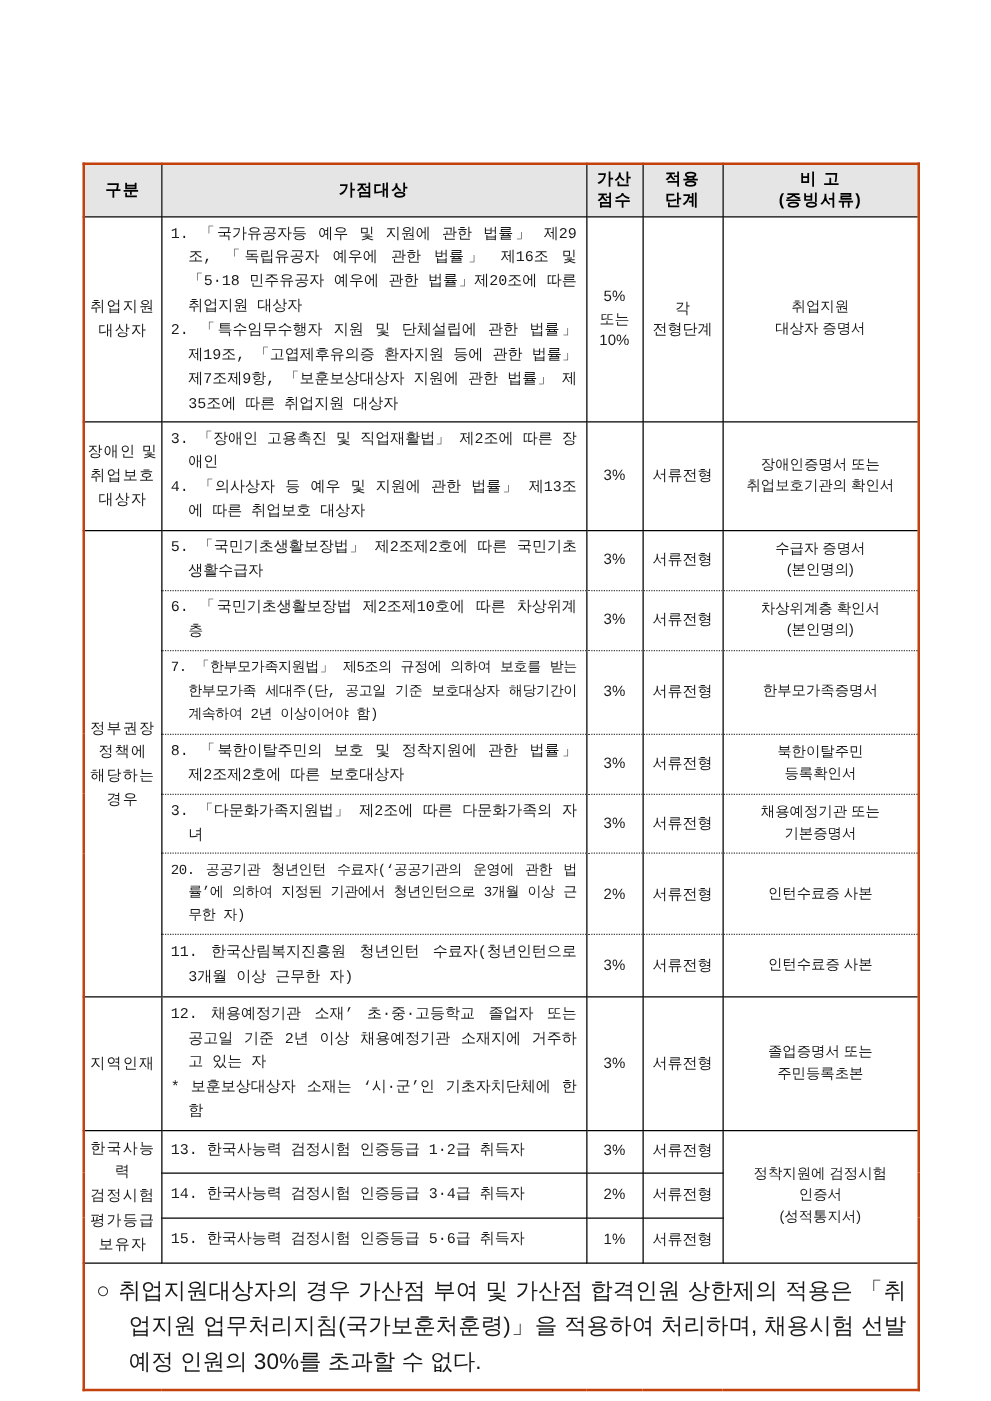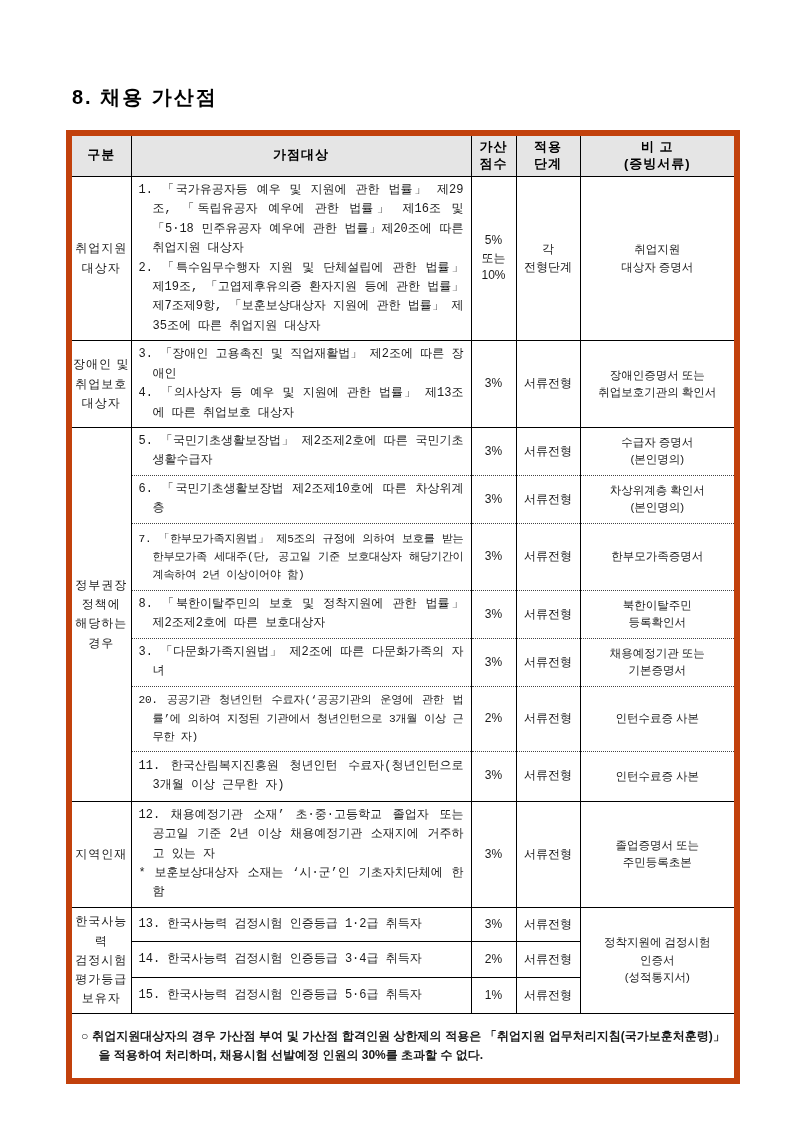--- a/index.html
+++ b/index.html
@@ -11,21 +11,21 @@
   }
   .page{position:relative;width:793px;height:1121px;background:#fff;overflow:hidden;}
   h1.title{
     margin:0;position:absolute;left:72px;top:84px;
     font-size:20px;font-weight:bold;letter-spacing:2px;color:#000;
     font-family:"Liberation Sans","DejaVu Sans",sans-serif;
   }
   table.grid{
     position:absolute;left:66px;top:130px;
     width:668px;border-collapse:collapse;table-layout:fixed;
-    border:6px solid #c2410c;
+    border:2px solid #c2410c;
     font-size:12px;color:#1a1a1a;
   }
   table.grid th, table.grid td{
     border:1px solid #000;
     vertical-align:middle;
     overflow:hidden;
   }
   tr.head th{
     background:#e5e5e5;
     font-size:13px;font-weight:bold;line-height:1.3;
@@ -46,33 +46,32 @@
   td.pts, td.stg{
     text-align:center;line-height:1.45;padding:2px 0;font-size:12px;
   }
   td.doc{
     text-align:center;line-height:1.5;padding:2px 2px;font-size:11.5px;
   }
   
   tr.db td{border-bottom:1px dotted #444;}
   tr.dt td{border-top:1px dotted #444;}
   tr.foot td{
-    padding:7px 9px;line-height:1.6;font-size:12px;
-    text-align:justify;vertical-align:middle;font-weight:bold;
+    padding:7px 9px;line-height:1.6;font-size:18px;
+    text-align:justify;vertical-align:middle;
   }
   tr.foot .note{
     padding-left:1.45em;text-indent:-1.45em;text-align:justify;
   }
 </style>
 </head>
 <body>
 
 <div class="page">
 
-  <h1 class="title">8. 채용 가산점</h1>
 
   <table class="grid">
     <colgroup>
       <col style="width:62px">
         <col style="width:340px">
         <col style="width:45px">
         <col style="width:64px">
         <col style="width:157px">
     </colgroup>
     <thead>

